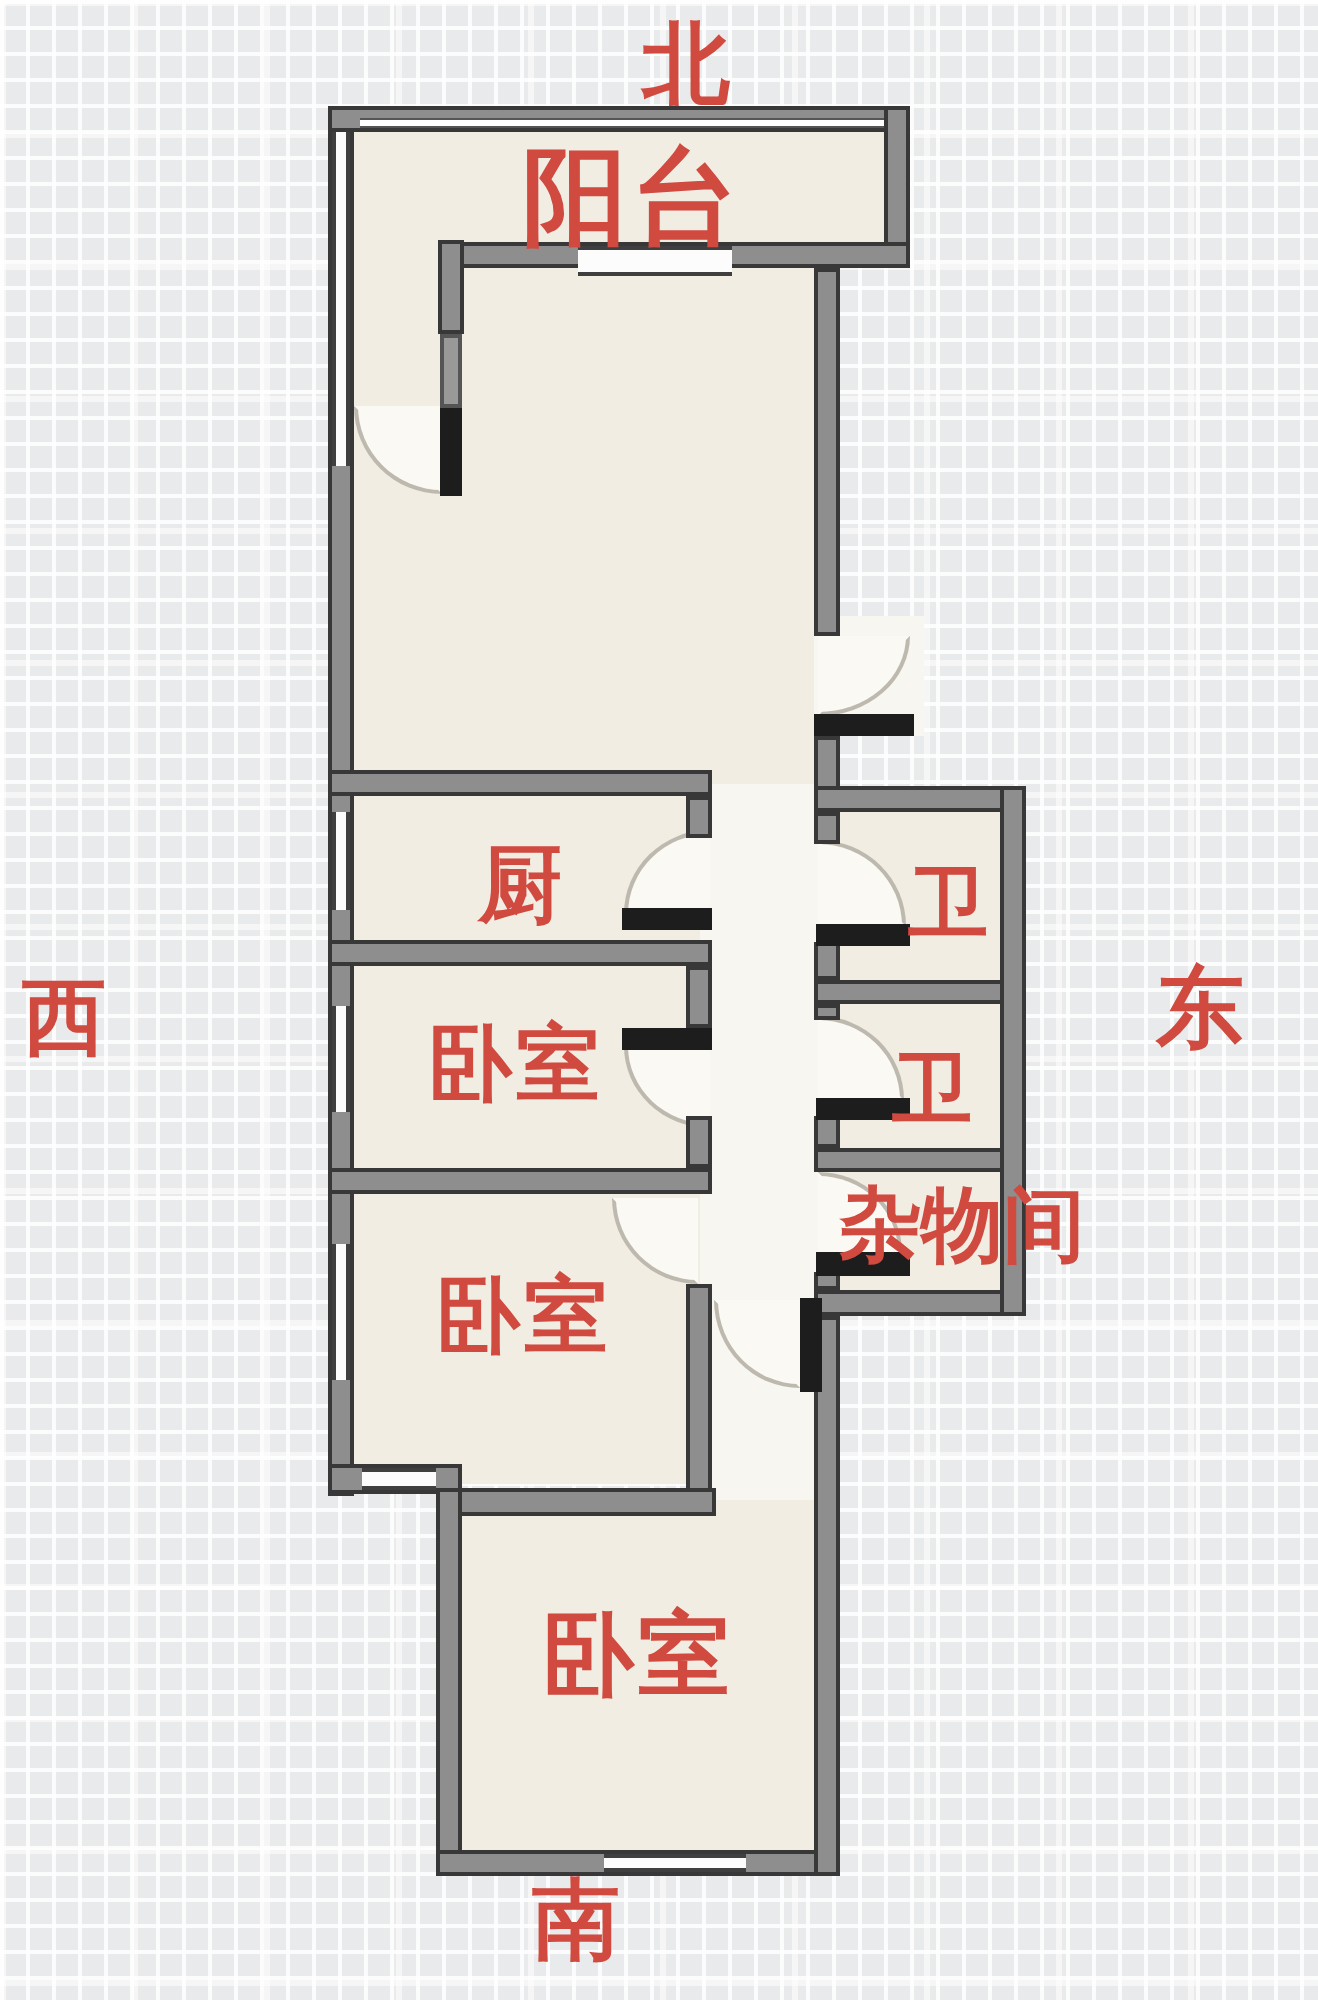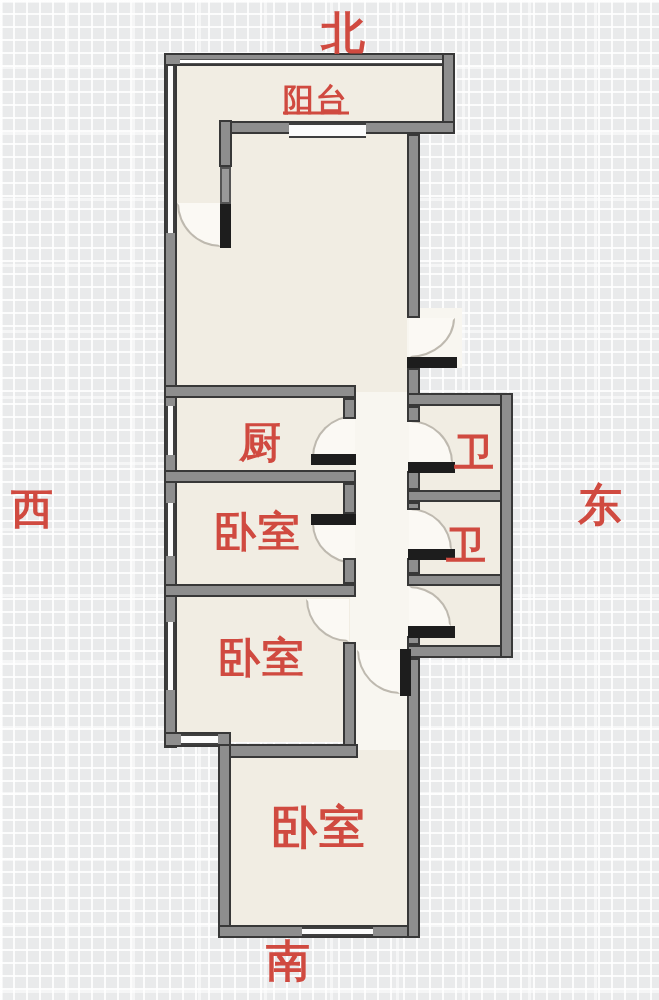--- a/index.html
+++ b/index.html
@@ -97,24 +97,25 @@
   <div class="bar" style="left:220px;top:204px;width:11px;height:44px;"></div>
   <div class="bar" style="left:407px;top:357px;width:50px;height:11px;"></div>
   <div class="bar" style="left:311px;top:454px;width:45px;height:11px;"></div>
   <div class="bar" style="left:311px;top:514px;width:45px;height:11px;"></div>
   <div class="bar" style="left:408px;top:462px;width:47px;height:11px;"></div>
   <div class="bar" style="left:408px;top:549px;width:47px;height:11px;"></div>
   <div class="bar" style="left:408px;top:626px;width:47px;height:12px;"></div>
   <div class="bar" style="left:400px;top:649px;width:11px;height:47px;"></div>
 
   <div class="rlabel" style="left:344px;top:33px;font-size:44px;">北</div>
-  <div class="rlabel" style="left:316px;top:99px;font-size:31px;text-decoration:underline;">阳台</div>
+  <div class="rlabel" style="left:316px;top:99px;font-size:53px;">阳台</div>
   <div class="rlabel" style="left:261px;top:443px;font-size:42px;">厨</div>
   <div class="rlabel" style="left:258px;top:532px;font-size:42px;">卧室</div>
   <div class="rlabel" style="left:262px;top:658px;font-size:42px;">卧室</div>
   <div class="rlabel" style="left:475px;top:452px;font-size:40px;">卫</div>
   <div class="rlabel" style="left:467px;top:545px;font-size:40px;">卫</div>
+  <div class="rlabel" style="left:481px;top:613px;font-size:41px;letter-spacing:0;">杂物间</div>
   <div class="rlabel" style="left:319px;top:827px;font-size:46px;">卧室</div>
   <div class="rlabel" style="left:33px;top:509px;font-size:42px;">西</div>
   <div class="rlabel" style="left:601px;top:505px;font-size:44px;">东</div>
   <div class="rlabel" style="left:289px;top:961px;font-size:44px;">南</div>
 
 </div>
 
 </body></html>

